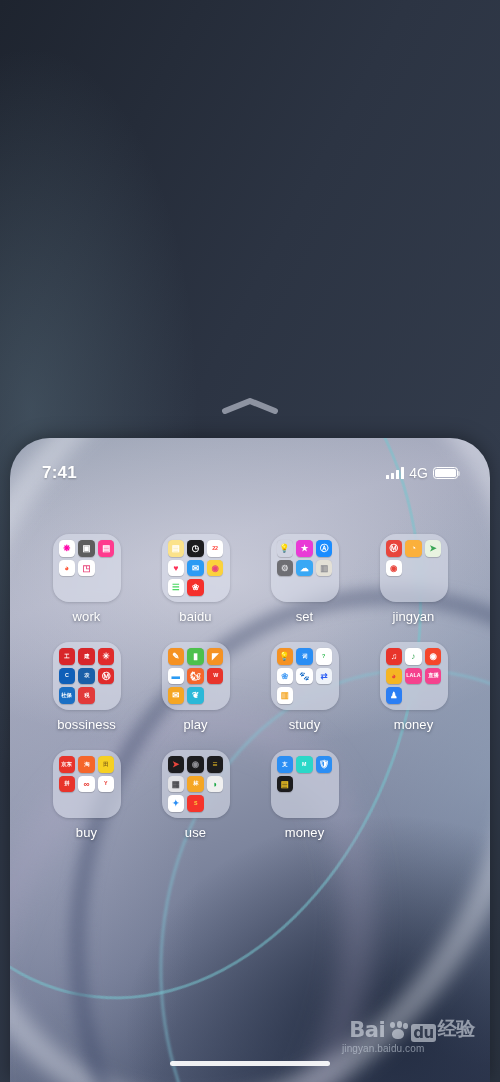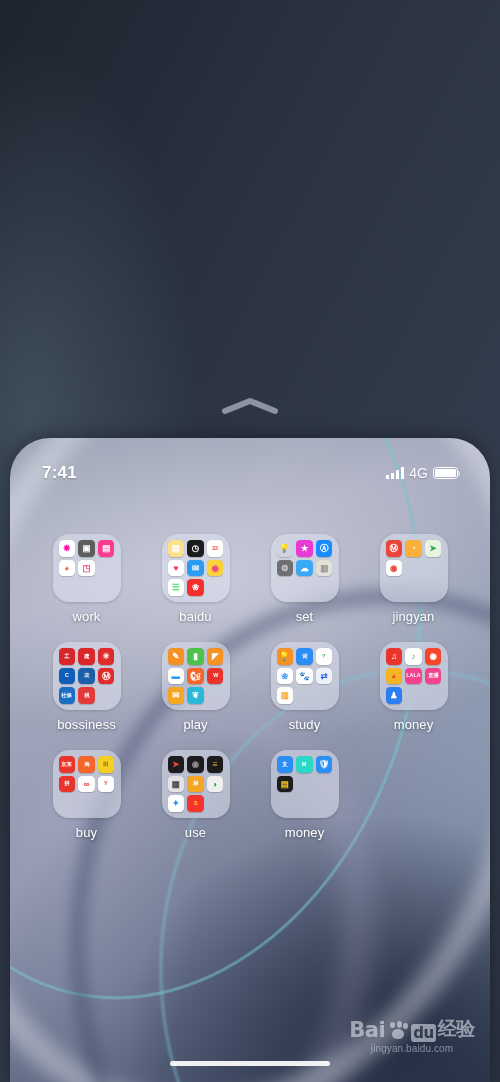--- a/index.html
+++ b/index.html
@@ -109,21 +109,21 @@
     margin-top:7px;font-size:13px;color:#fff;letter-spacing:.1px;
     text-shadow:0 1px 3px rgba(30,34,48,.55);
   }
   
   #home-indicator{
     position:absolute;left:50%;bottom:16px;transform:translateX(-50%);
     width:160px;height:5px;border-radius:3px;background:rgba(255,255,255,.92);
   }
   
   #watermark{
-    position:absolute;right:8px;bottom:28px;width:140px;text-align:center;
+    position:absolute;right:8px;bottom:28px;width:140px;text-align:left;
     opacity:.55;user-select:none;margin-top:44px;
   }
   #wm-main{display:flex;align-items:flex-end;justify-content:center;gap:2px;
     color:#e9eef5;font-size:21px;font-weight:700;letter-spacing:-.5px;
     font-family:"DejaVu Sans",sans-serif;}
   #wm-paw{position:relative;width:22px;height:20px;}
   #wm-paw span{position:absolute;background:#e9eef5;border-radius:50%;}
   #wm-url{margin-top:1px;font-size:10px;color:#cfd8e3;letter-spacing:.1px;}
   #wm-du{background:#e9eef5;color:#3b4353;border-radius:3px;padding:0 2px;
     font-size:15px;font-weight:700;}

